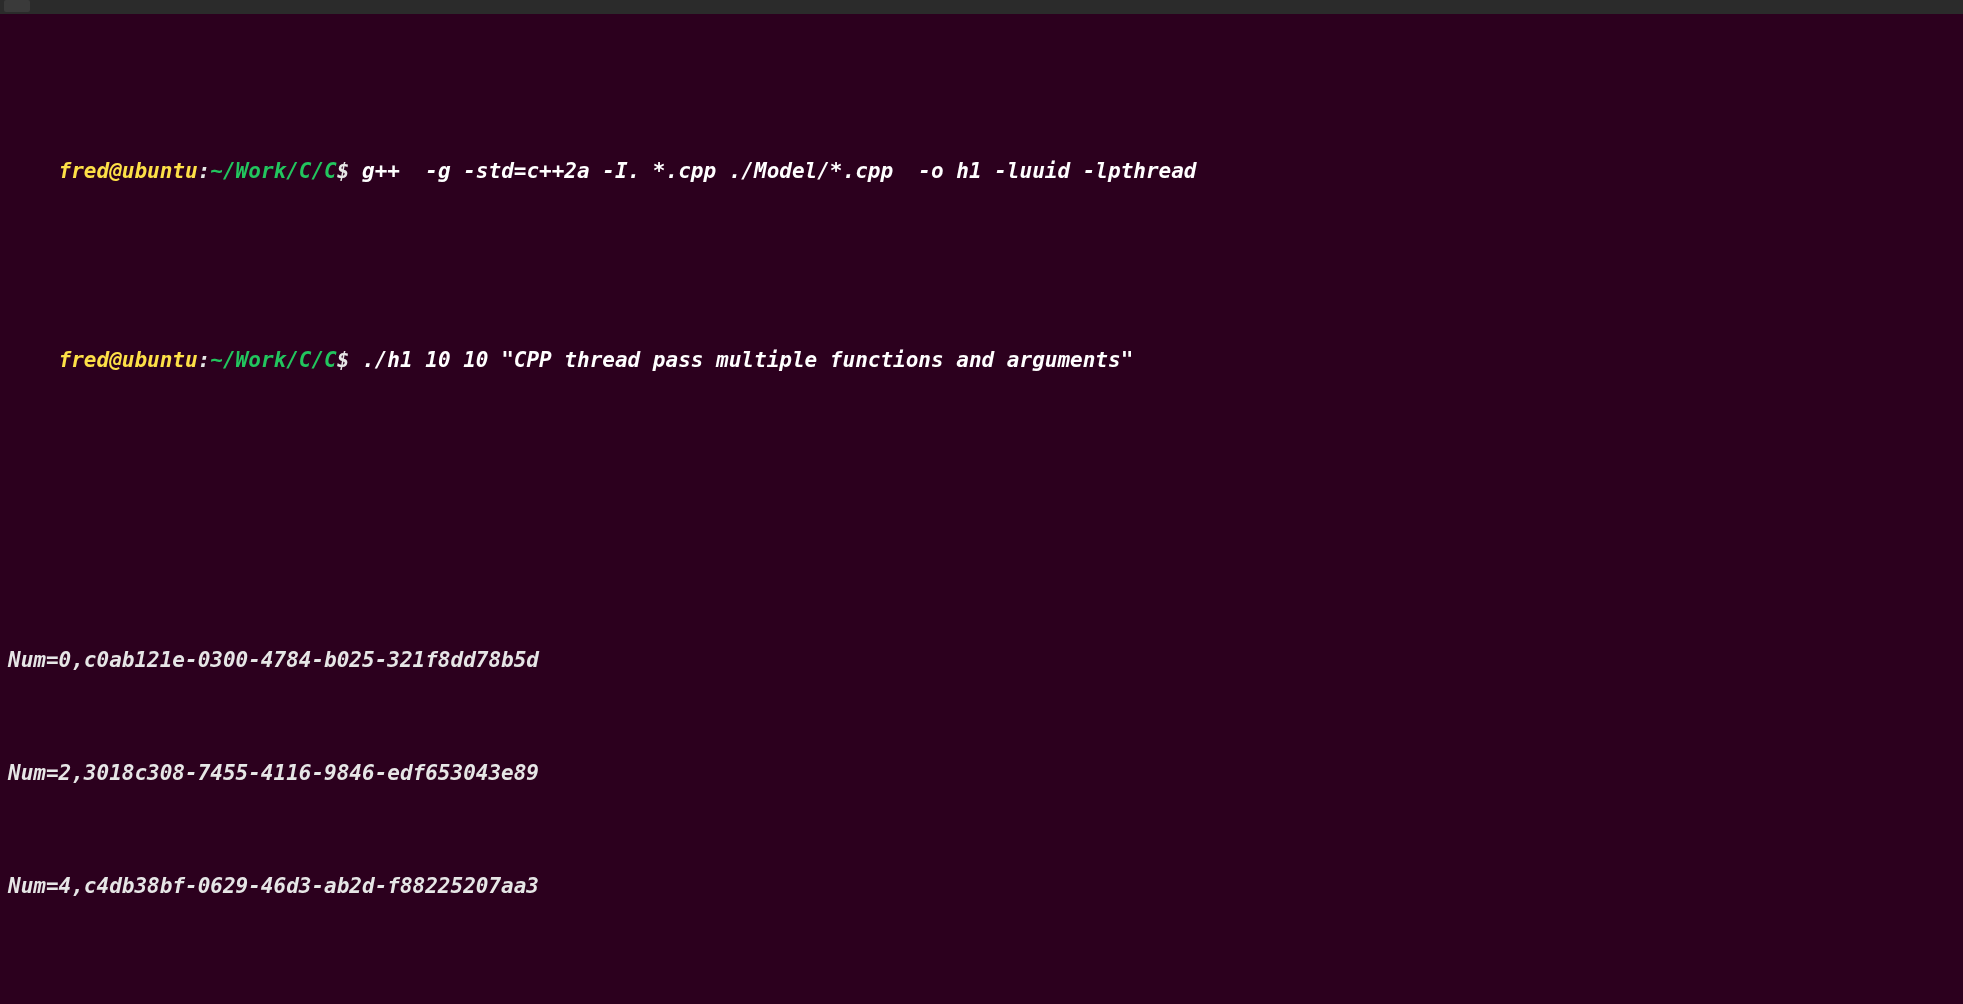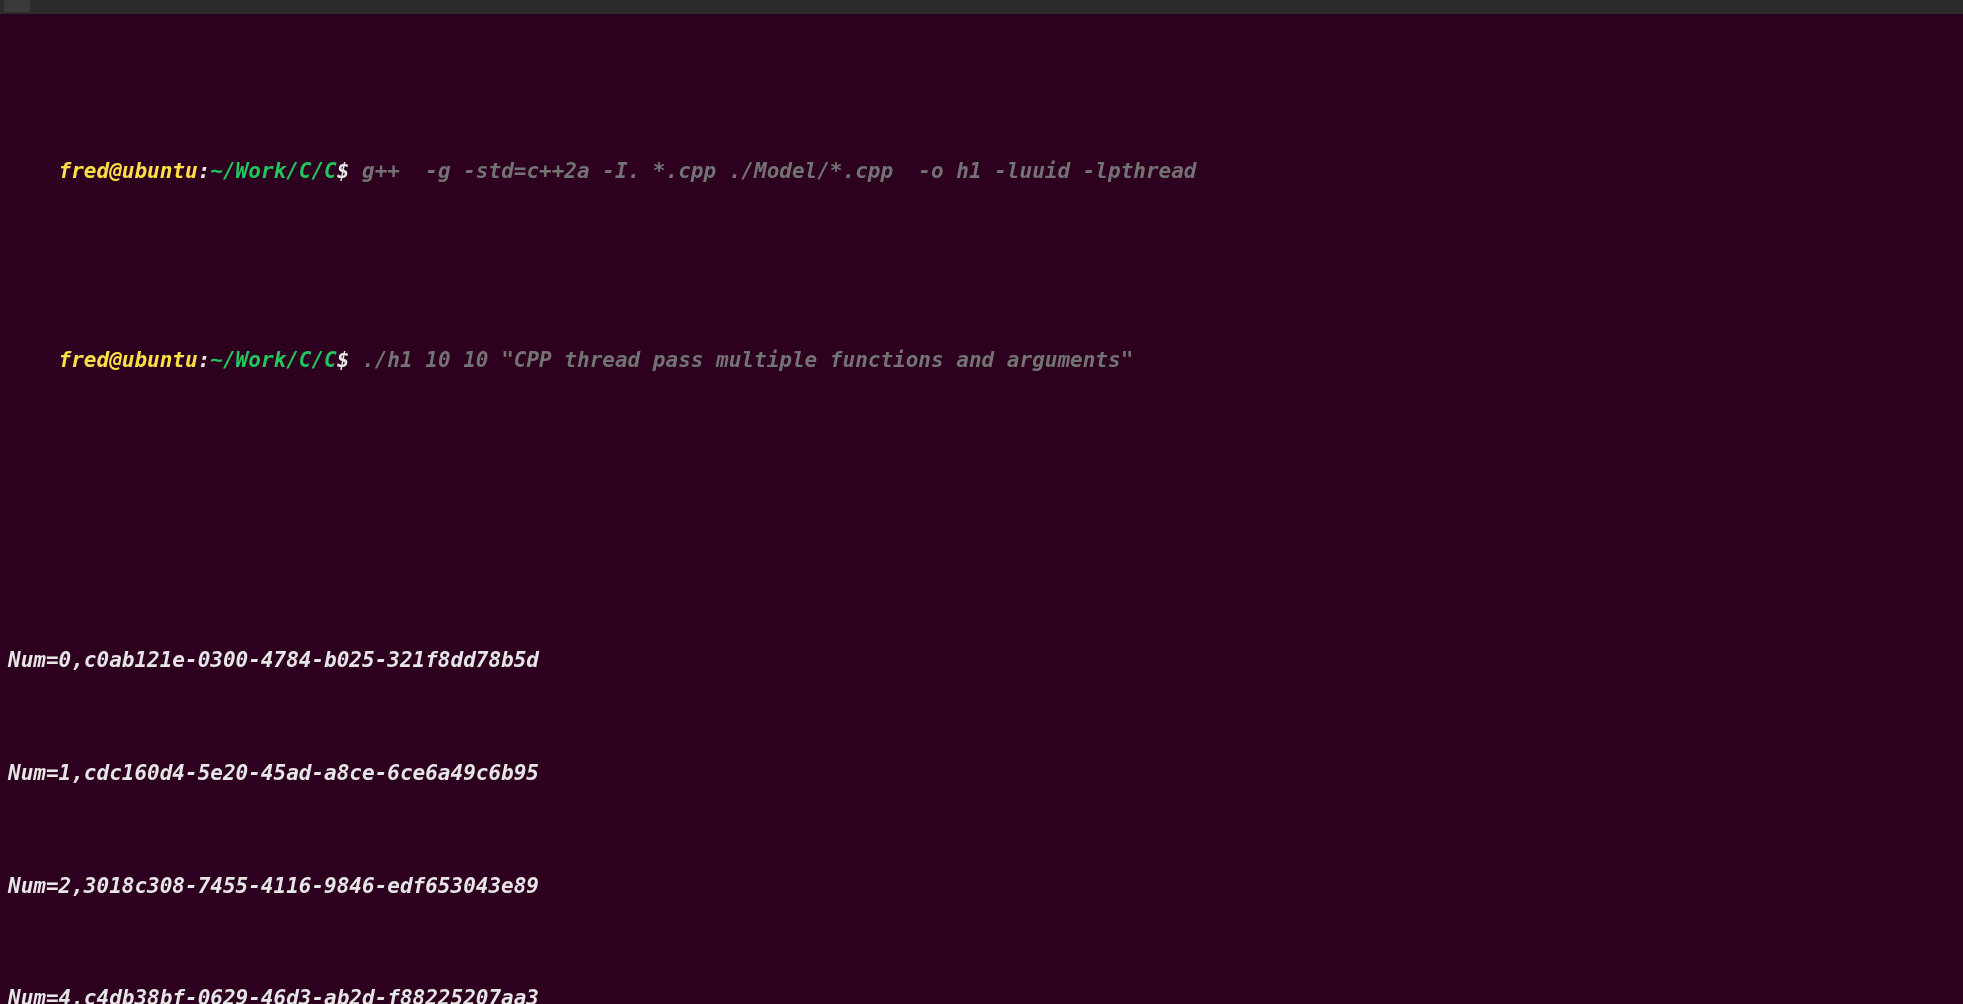--- a/index.html
+++ b/index.html
@@ -38,21 +38,21 @@
   .terminal {
     padding: 10px 8px 8px 8px;
     line-height: 1.28;
     white-space: pre;
   }
   .line { display: block; white-space: pre; }
   .user { color: #fde047; }
   .colon { color: #e6e6e6; }
   .path { color: #22c55e; }
   .dollar { color: #e6e6e6; }
-  .cmd { color: #737373; }
+  .cmd { color: #ffffff; }
   .out { color: #e6e6e6; margin-top: 32px; }
   .blank { height: 1.28em; }
 </style>
 </head>
 <body>
 
 <div class="titlebar">
   <div class="titlebar-left"></div>
   <span></span>
 </div>
@@ -66,21 +66,20 @@
 
   
   <span class="line">
     <span class="user">fred@ubuntu</span><span class="colon">:</span><span class="path">~/Work/C/C</span><span class="dollar">$</span><span class="cmd"> <span>./h1 10 10 "CPP thread pass multiple functions and arguments"</span></span>
   </span>
 
   <div class="blank"></div>
 
   
   <span class="line out">Num=0,c0ab121e-0300-4784-b025-321f8dd78b5d</span>
-  <span class="line out">Num=1,cdc160d4-5e20-45ad-a8ce-6ce6a49c6b95</span>
   <span class="line out">Num=2,3018c308-7455-4116-9846-edf653043e89</span>
   <span class="line out">Num=4,c4db38bf-0629-46d3-ab2d-f88225207aa3</span>
   
   
   
   
   
 
   
 

